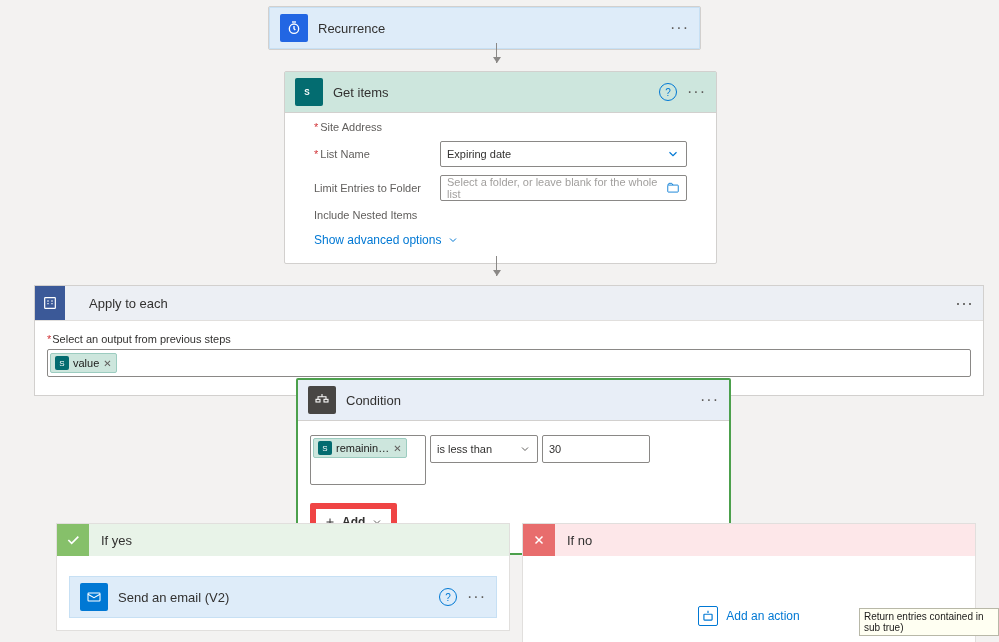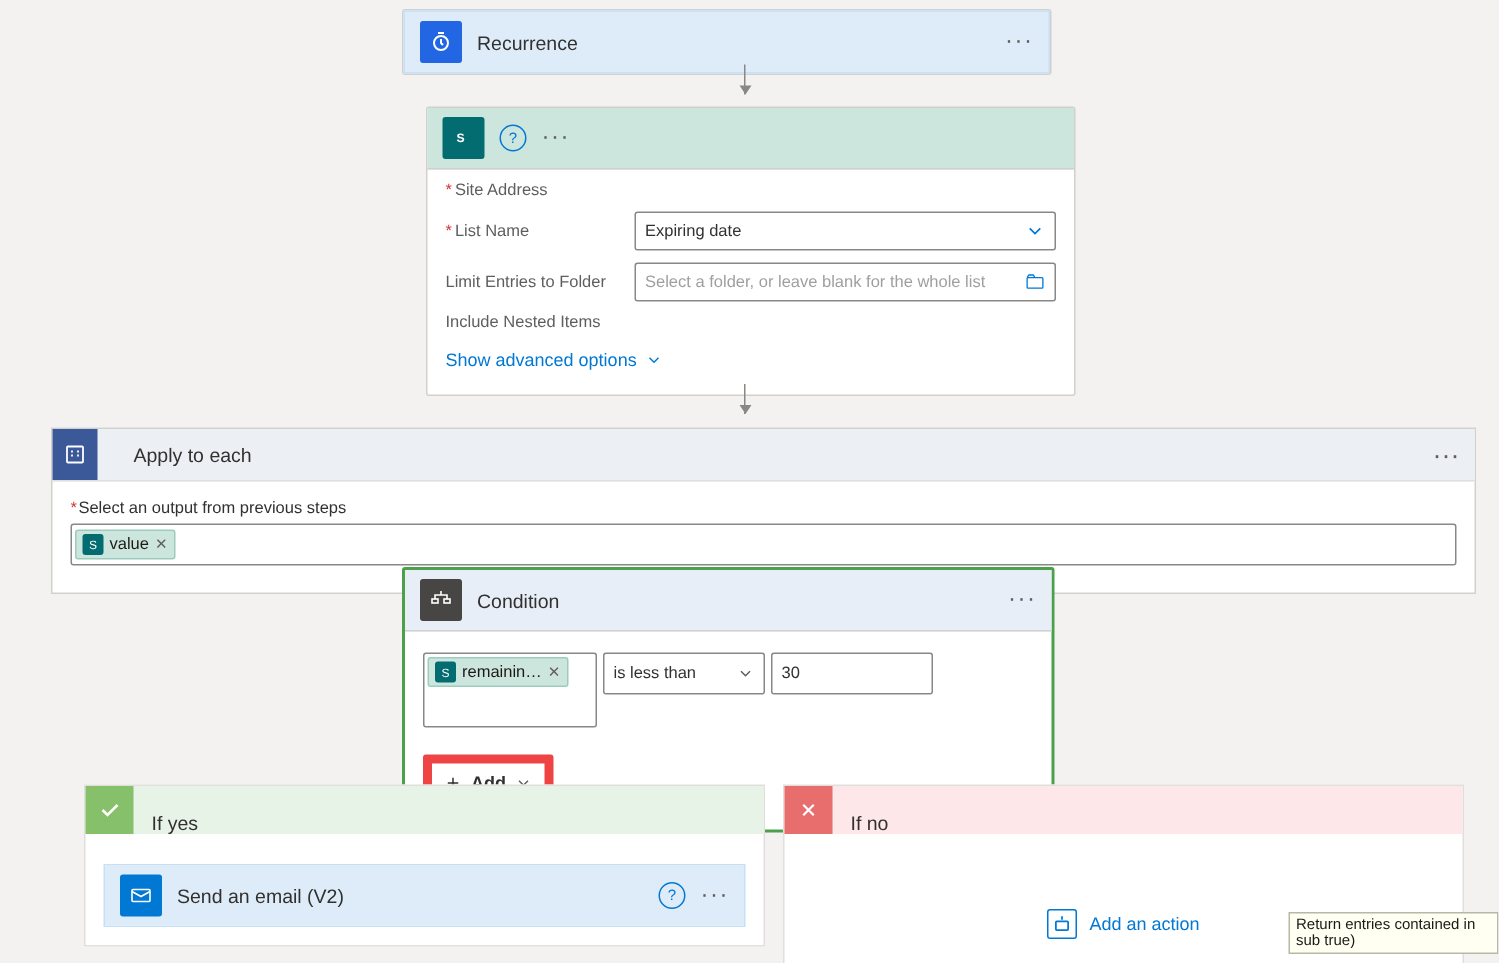--- a/index.html
+++ b/index.html
@@ -16,21 +16,21 @@
   .outlook{background:#0078d4}
   
   .recurrence{position:absolute;left:268px;top:6px;width:431px}
   .recurrence .hdr{background:#deecf9;border:1px solid #c7e0f4}
   .arrow{position:absolute;left:496px;width:0;height:20px;border-left:1px solid #8a8886}
   .arrow.a1{top:43px}
   .arrow.a2{top:256px}
   .arrow:after{content:"";position:absolute;left:-4px;bottom:-4px;border:4px solid transparent;border-top:6px solid #8a8886}
   .getitems{position:absolute;left:284px;top:71px;width:431px}
   .getitems .hdr{background:#cde6dd;border-bottom:1px solid #d2d0ce}
-  .gi-body{padding:4px 0}
+  .gi-body{padding:4px 17px}
   .gi-row{display:flex;align-items:center;padding:4px 12px;gap:10px}
   .gi-label{width:116px;font-size:11px;color:#605e5c}
   .req:before{content:"*";color:#d13438;margin-right:2px}
   .gi-field{flex:1;height:24px;border:1px solid #8a8886;border-radius:2px;display:flex;align-items:center;padding:0 6px;font-size:11px;color:#323130;background:#fff}
   .gi-field .val{flex:1;white-space:nowrap;overflow:hidden;text-overflow:ellipsis}
   .gi-field .ph{flex:1;color:#a19f9d}
   .chev{width:14px;height:14px;color:#0078d4}
   .folder{width:14px;height:14px;color:#0078d4}
   .adv{padding:8px 12px 12px;color:#0078d4;font-size:12px;display:flex;align-items:center;gap:6px;cursor:pointer}
   
@@ -40,33 +40,33 @@
   .ate-hdr .title{flex:1;font-size:13px;color:#323130}
   .ate-hdr .dots{color:#605e5c;font-size:18px;padding:0 10px;cursor:pointer}
   .ate-body{padding:12px 12px 18px;position:relative}
   .out-label{font-size:11px;color:#323130}
   .out-label:before{content:"*";color:#d13438;margin-right:1px}
   .out-box{margin-top:4px;border:1px solid #8a8886;border-radius:2px;min-height:22px;padding:2px;display:flex;align-items:center}
   .token{display:inline-flex;align-items:center;height:18px;background:#cde6dd;border:1px solid #9cccc0;border-radius:2px;font-size:11px;padding:0 4px;color:#1b1a19}
   .token .t-icon{width:14px;height:14px;background:#036c70;border-radius:2px;margin-right:4px;display:flex;align-items:center;justify-content:center;color:#fff;font-size:8px}
   .token .x{margin-left:4px;color:#605e5c;cursor:pointer;font-size:10px}
   
-  .condition{position:absolute;left:268px;top:378px;width:431px;border:2px solid #4ca04c}
+  .condition{position:absolute;left:296px;top:378px;width:431px;border:2px solid #4ca04c}
   .condition .hdr{background:#e8eef7;border-bottom:1px solid #d2d0ce}
   .condition .cicon{background:#484644}
   .cond-body{padding:14px 12px 12px}
   .cond-row{display:flex;gap:4px;align-items:flex-start}
   .cond-cell{height:26px;border:1px solid #8a8886;border-radius:2px;display:flex;align-items:center;padding:0 6px;font-size:11px;background:#fff}
   .cond-cell.op{width:94px;justify-content:space-between}
   .cond-cell.val{width:94px}
   .cond-cell.left{width:110px;padding:2px}
   .add-btn{margin-top:18px;height:26px;border:6px solid #ef4444;background:#fff;display:inline-flex;align-items:center;padding:0 8px;gap:6px;font-size:12px;border-radius:2px;cursor:pointer}
   
   .branch{position:absolute;top:523px;width:452px;border:1px solid #e1dfdd;background:#fff}
-  .branch .bh{display:flex;align-items:flex-end;height:32px}
+  .branch .bh{display:flex;align-items:center;height:32px}
   .branch .bh .bx{width:32px;height:32px;display:flex;align-items:center;justify-content:center;color:#fff}
   .yes{left:56px}
   .yes .bh{background:#e8f3e8}
   .yes .bx{background:#86c06a}
   .no{left:522px}
   .no .bh{background:#fde7e9}
   .no .bx{background:#e86d6d}
   .branch .bt{padding-left:12px;font-size:13px}
   .branch .bb{padding:20px 12px 12px}
   .email-card{background:#deecf9;border:1px solid #c7e0f4;border-radius:0}
@@ -97,20 +97,21 @@
 
   <div class="arrow a1"></div>
 
   <div class="getitems card">
     <div class="hdr">
       <div class="iconbox spgreen">
         <svg viewBox="0 0 24 24" width="14" height="14" fill="currentColor">
             <text x="4" y="17" font-size="14" font-weight="bold" fill="#fff">S</text>
           </svg>
       </div>
+      <div class="title">Get items</div>
       <div class="help">?</div>
       <div class="dots">···</div>
     </div>
     <div class="gi-body">
       <div class="gi-row">
         <div class="gi-label req">Site Address</div>
       </div>
       <div class="gi-row">
         <div class="gi-label req">List Name</div>
         <div class="gi-field">

